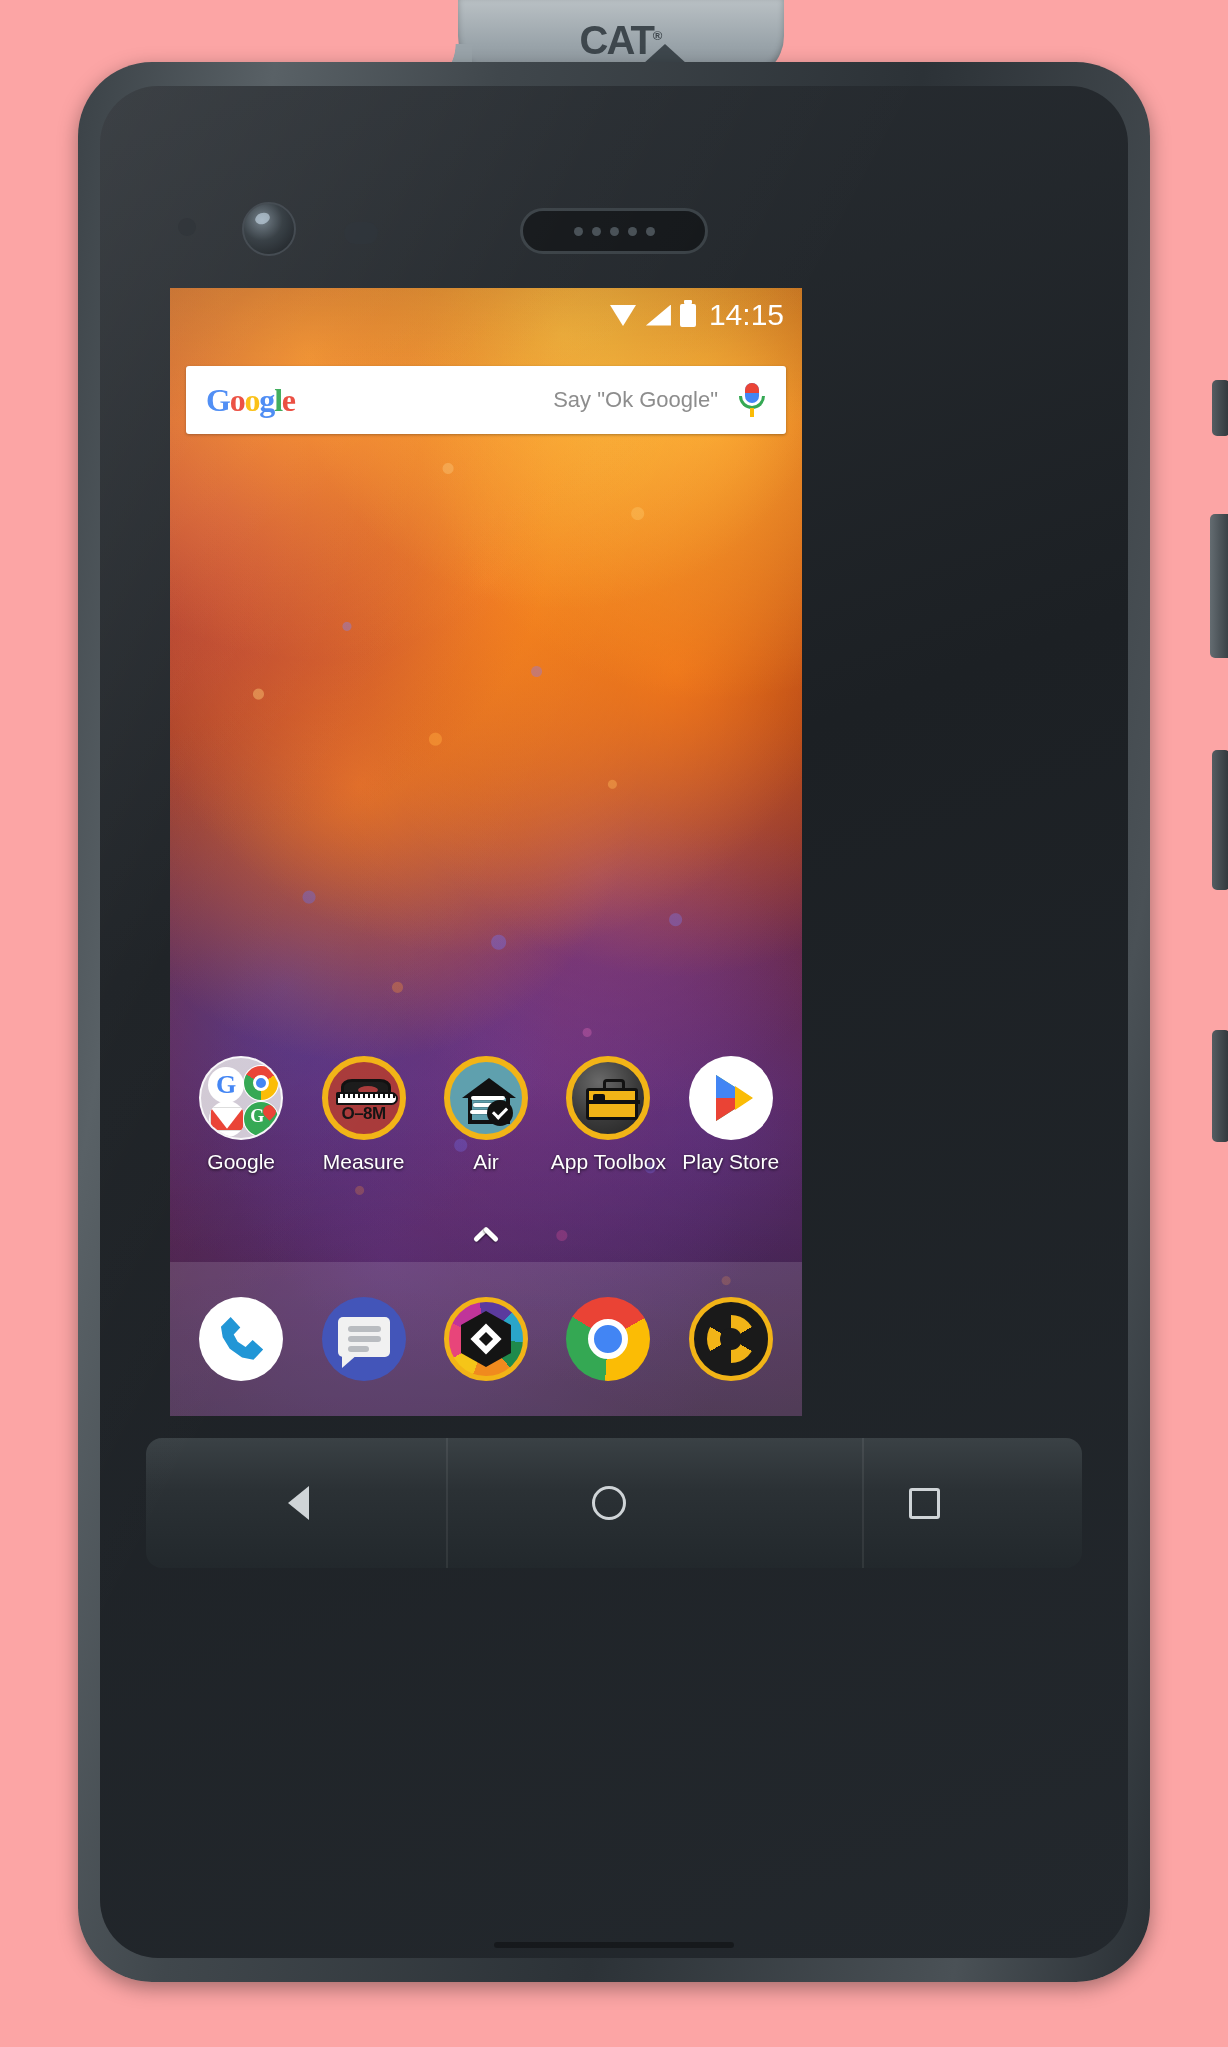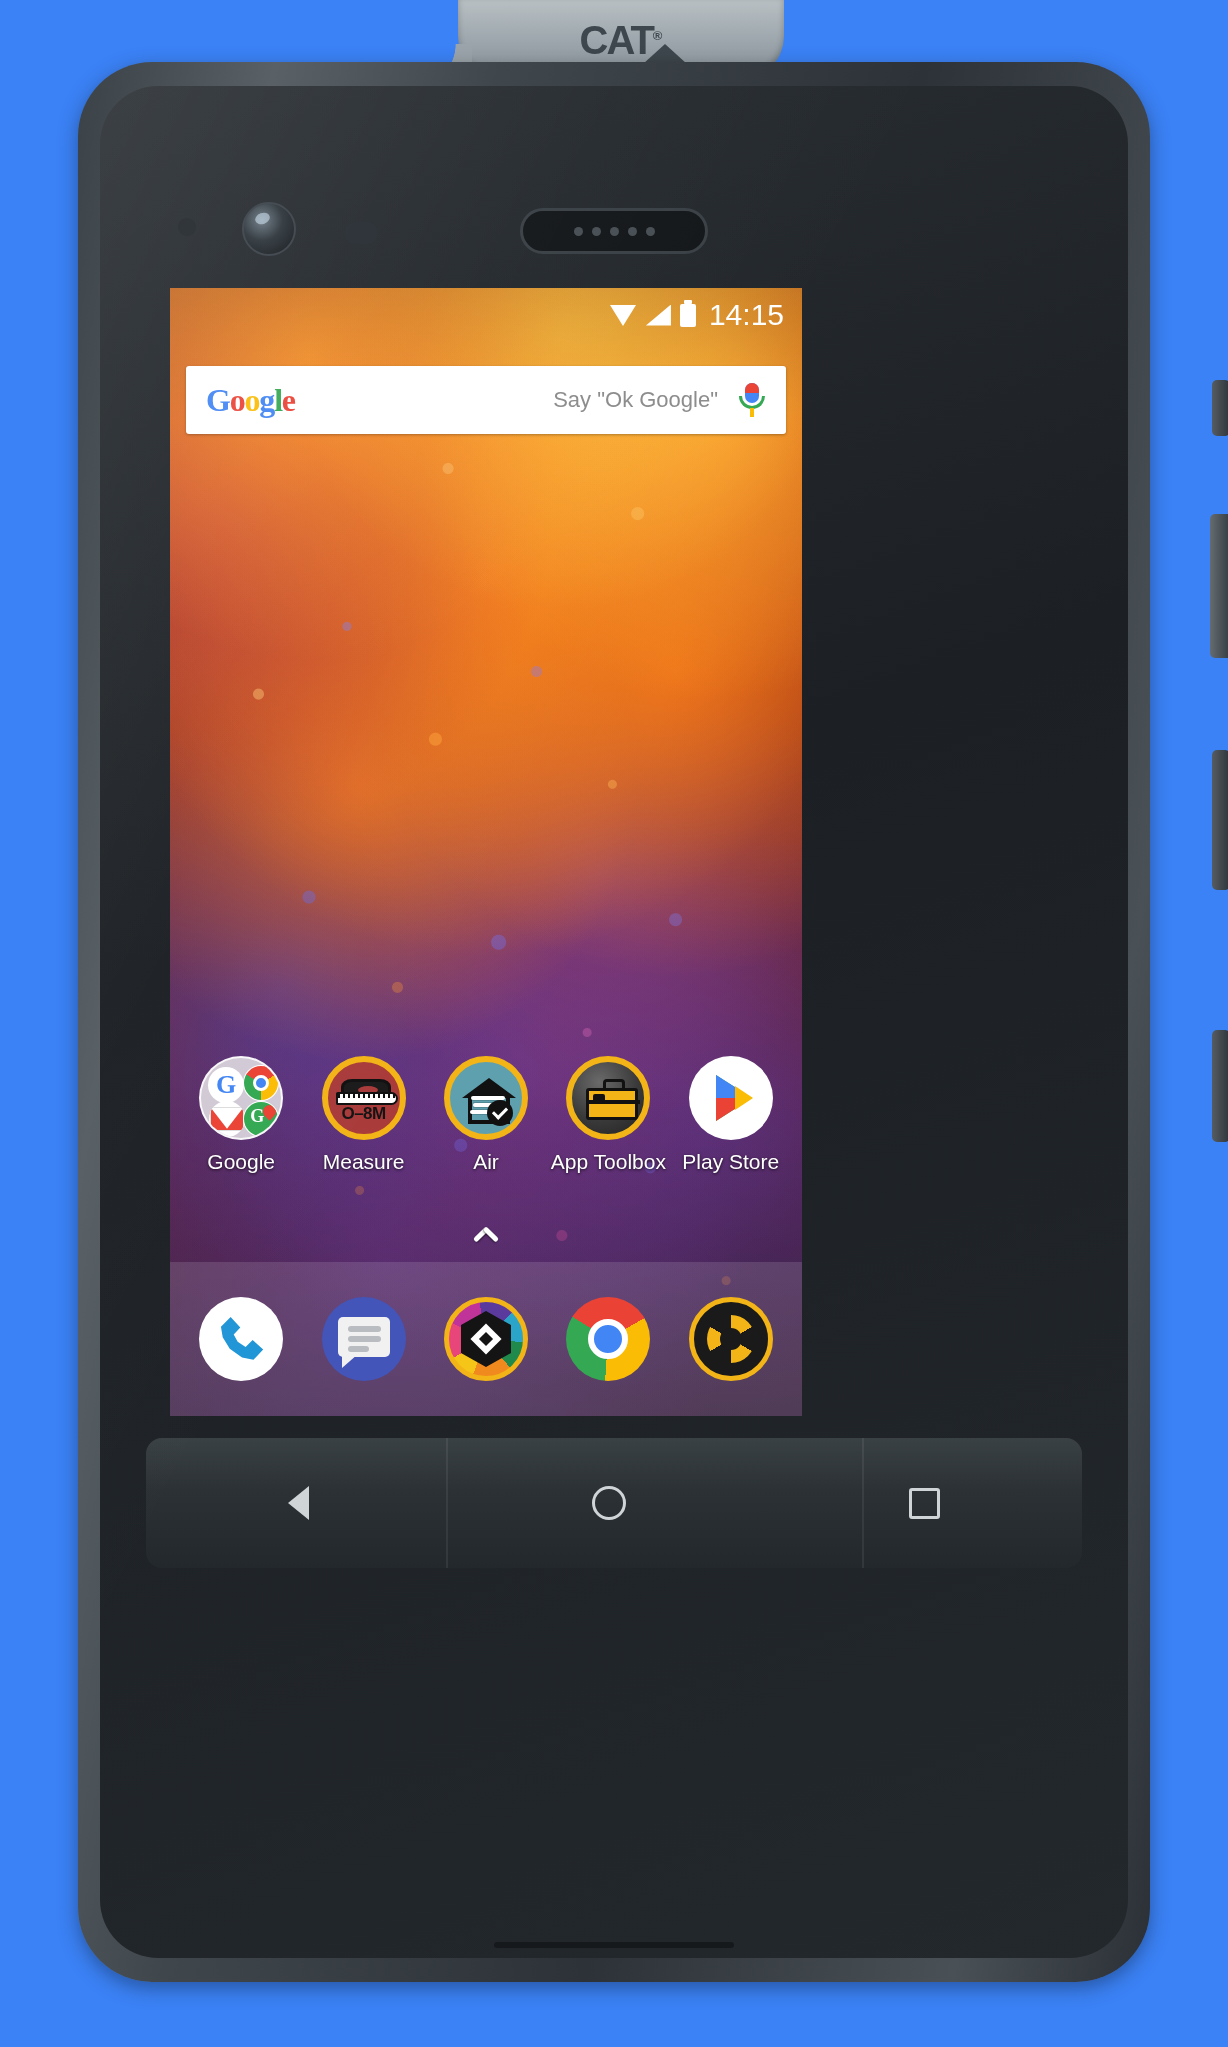--- a/index.html
+++ b/index.html
@@ -4,21 +4,21 @@
 <style>
   * { box-sizing: border-box; margin: 0; padding: 0; }
   html, body {
     width: 1228px; height: 2047px;
     background: #ffffff;
     font-family: "Liberation Sans", sans-serif;
     overflow: hidden;
   }
 
   
-  #stage { position: relative; width: 1228px; height: 2047px; background:#3b82f6; }
+  #stage { position: relative; width: 1228px; height: 2047px; background:#fca5a5; }
 
   .cat-tab {
     position: absolute; left: 458px; top: 0px; width: 326px; height: 80px;
     background: linear-gradient(180deg,#b9c0c4 0%, #9aa4aa 55%, #8d979e 100%);
     border-radius: 0 0 44px 44px;
     box-shadow: inset 0 -3px 6px rgba(0,0,0,.25);
   }
   .cat-tab:before{
     content:""; position:absolute; left:-46px; top:44px; width:60px; height:40px;
     background: radial-gradient(circle at 0% 0%, rgba(0,0,0,0) 60%, #9aa4aa 61%);

